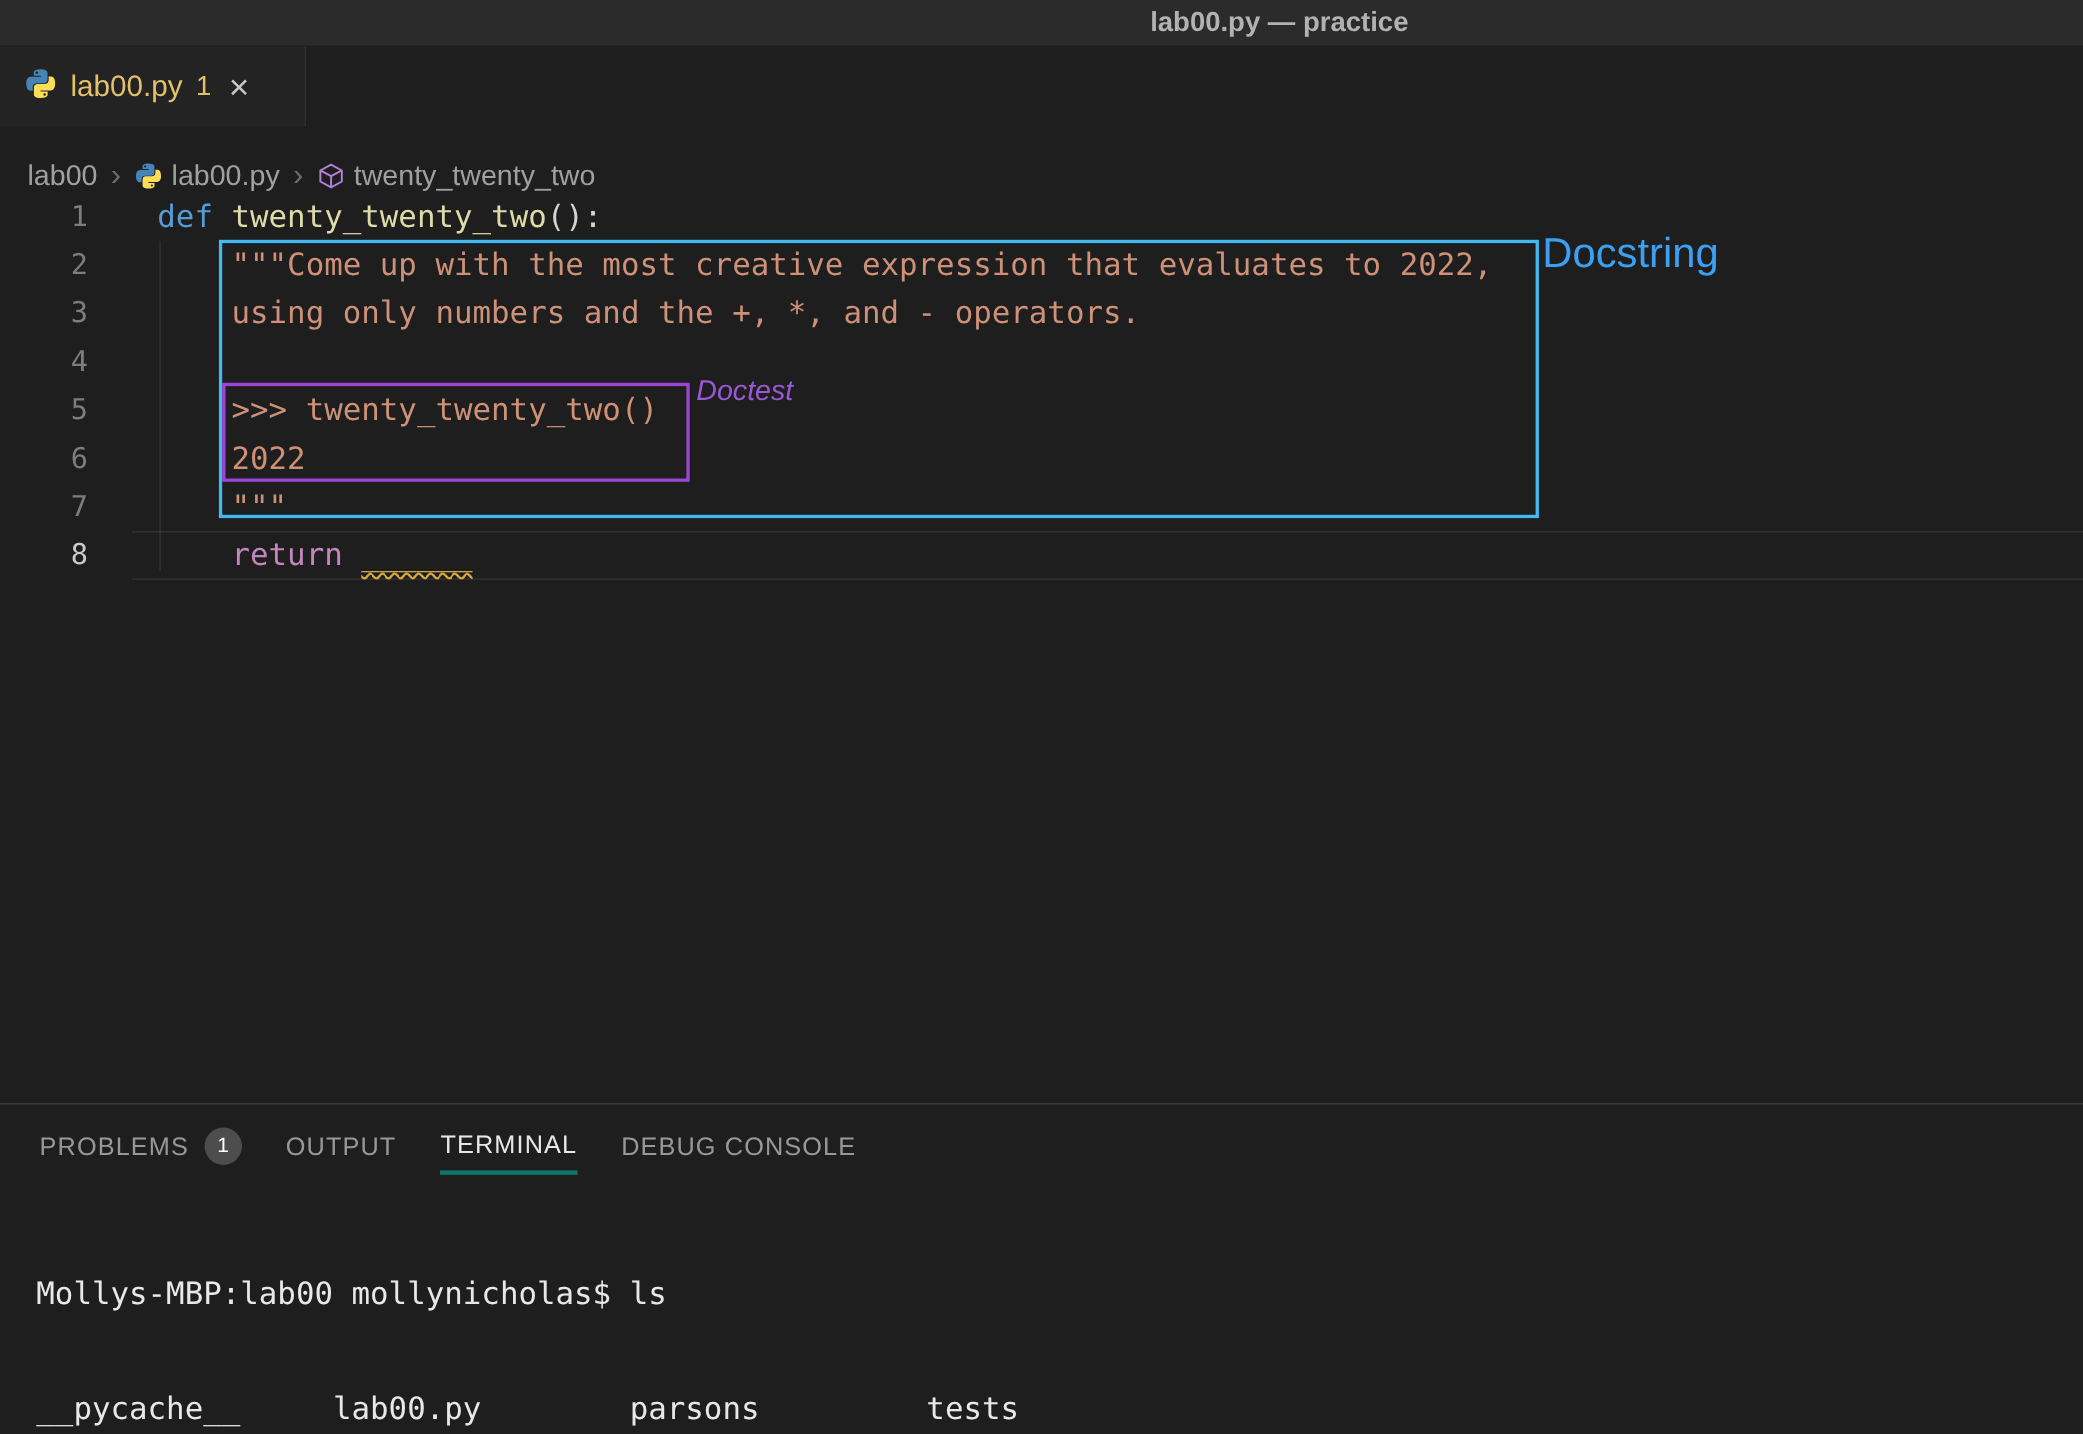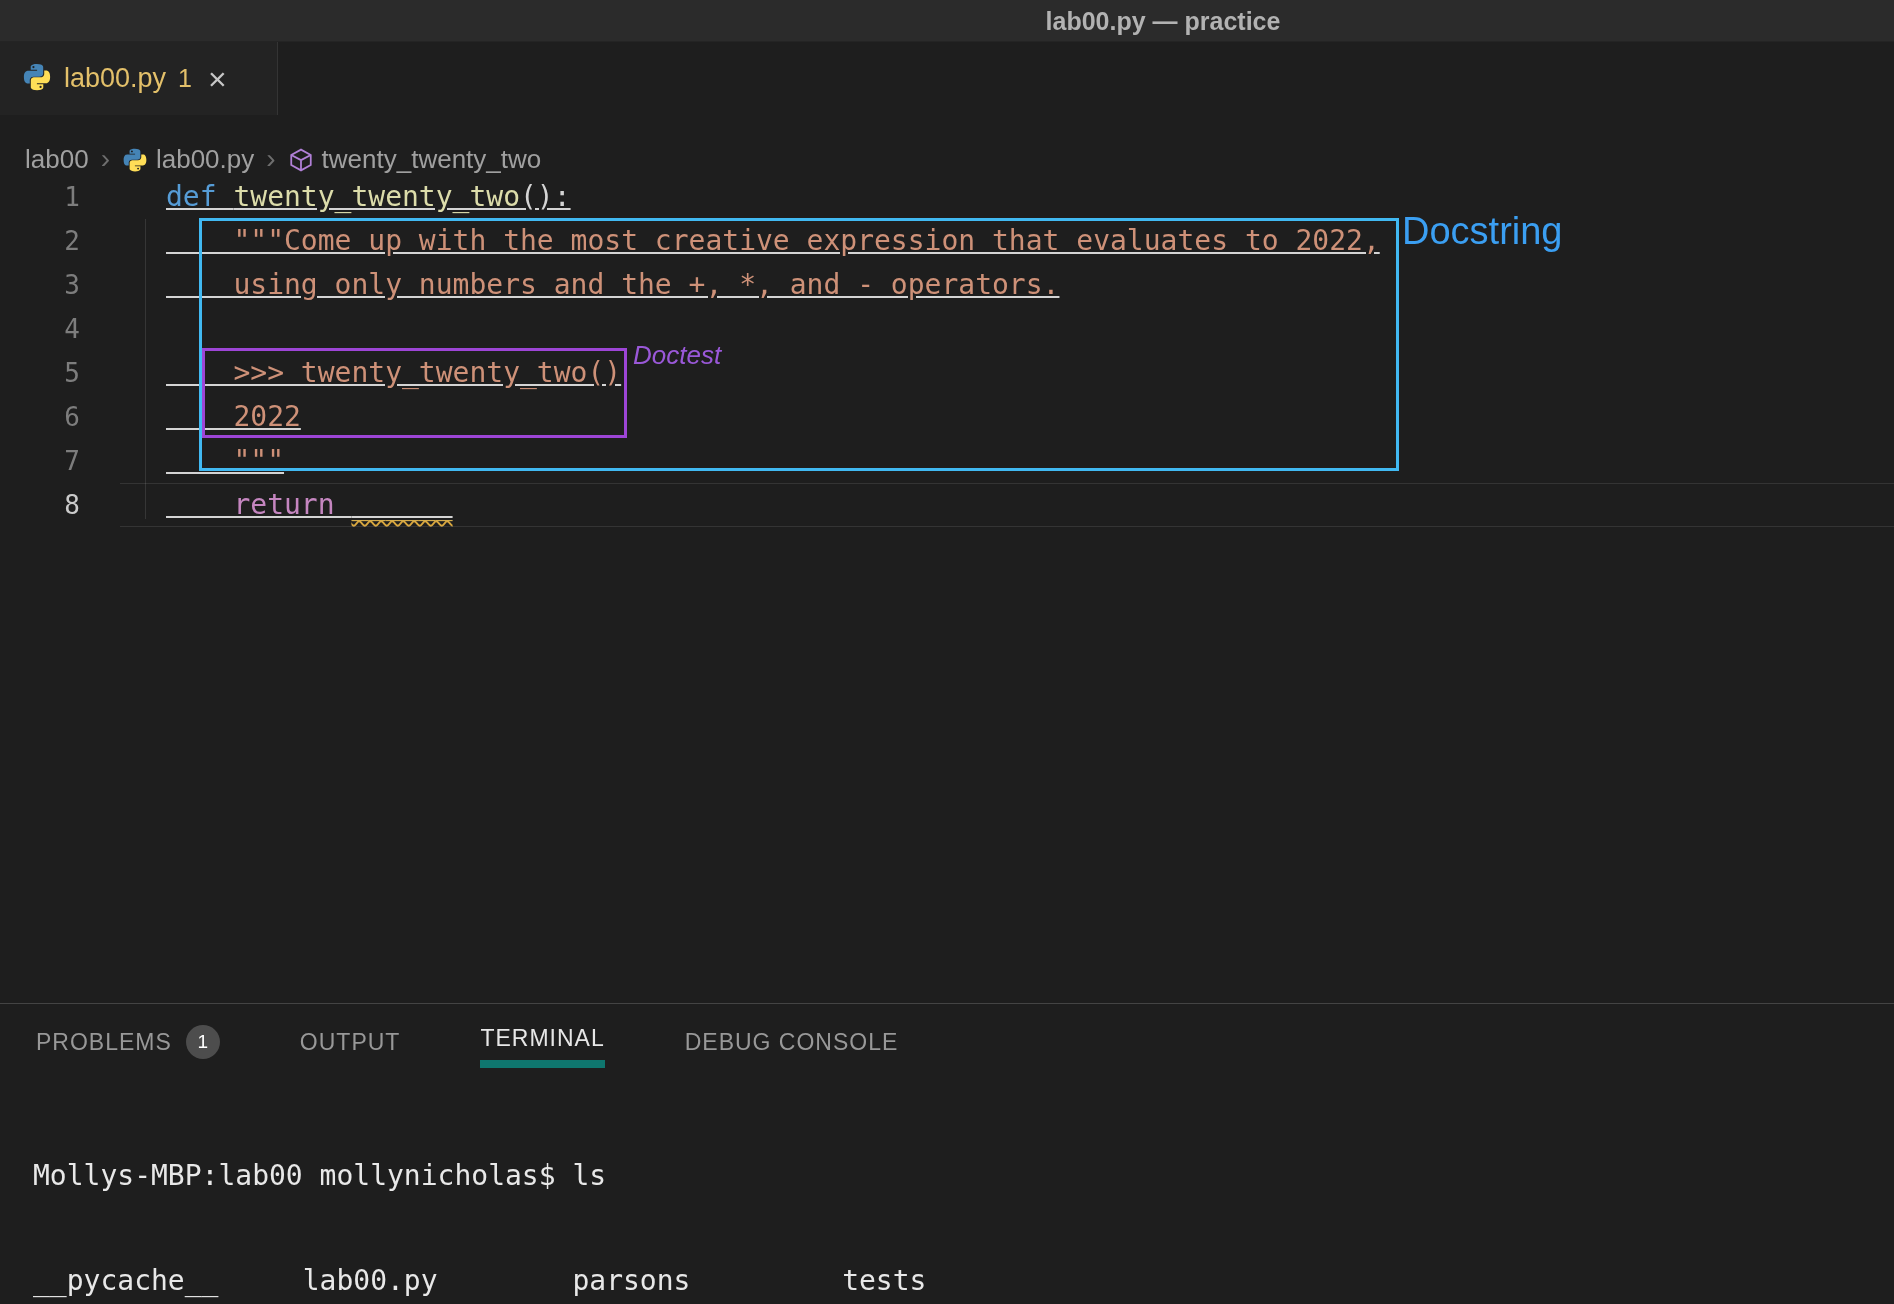--- a/index.html
+++ b/index.html
@@ -30,21 +30,21 @@
     display:flex; align-items:flex-end; padding-left:25px; color:#a0a0a0; font-size:26px; }
   .crumb { display:flex; align-items:center; cursor:pointer; }
   .crumb-sep { color:#6e6e6e; font-size:28px; margin:0 12px; }
   .crumb .icon { margin-right:8px; display:flex; align-items:center; }
 
   
   .code-area { position:absolute; left:0; top:175px; width:100%; }
   .code-row { position:relative; display:flex; height:44px;
     font-family:"DejaVu Sans Mono", monospace; font-size:28px; }
   .gutter { flex:none; width:80px; text-align:right; color:#7d7d7d; font-size:26px; line-height:44px; }
-  .code-text { margin-left:86px; white-space:pre; line-height:44px; color:#d4d4d4; flex:1;text-decoration:underline; }
+  .code-text { margin-left:63px; white-space:pre; line-height:44px; color:#d4d4d4; flex:1; }
   .code-row.current .gutter { color:#cbcbcb; }
   .code-row.current::after { content:''; position:absolute; left:120px; right:0; top:0; bottom:0;
     border-top:1px solid rgba(255,255,255,0.10); border-bottom:1px solid rgba(255,255,255,0.10);
     pointer-events:none; }
   .indent-guide { position:absolute; left:145px; top:219px; width:1px; height:300px;
     background:rgba(255,255,255,0.11); }
 
   .tok-kw   { color:#569cd6; }
   .tok-fn   { color:#dcdcaa; }
   .tok-p    { color:#d4d4d4; }
@@ -57,24 +57,24 @@
   .box-docstring { position:absolute; left:199px; top:218px; width:1200px; height:253px;
     border:3px solid #41b9f2; pointer-events:none; }
   .label-docstring { position:absolute; left:1402px; top:210px; color:#3b9ff2; font-size:38px; }
   .box-doctest { position:absolute; left:202px; top:348px; width:425px; height:90px;
     border:3px solid #9d45d6; pointer-events:none; }
   .label-doctest { position:absolute; left:633px; top:340px; color:#9a58d8; font-size:26px;font-style:italic; }
 
   
   .panel-divider { position:absolute; left:0; top:1003px; width:100%; height:1px;
     background:rgba(170,170,170,0.28); }
-  .panel-tabs { position:absolute; left:36px; top:1016px; display:flex; gap:80px;
+  .panel-tabs { position:absolute; left:36px; top:1016px; display:flex; gap:40px;
     font-size:23px; letter-spacing:1px; color:#989898; }
   .panel-tab { height:52px; display:flex; align-items:center; gap:14px; cursor:pointer; }
-  .panel-tab.active { color:#e7e7e7; border-bottom:8px solid #0f766e; }
+  .panel-tab.active { color:#e7e7e7; border-bottom:4px solid #0f766e; }
   .badge { width:34px; height:34px; border-radius:50%; background:#4d4d4d; color:#ffffff;
     font-size:19px; letter-spacing:0; display:flex; align-items:center; justify-content:center; }
 
   .terminal { position:absolute; left:33px; top:1088px; right:0;
     font-family:"DejaVu Sans Mono", monospace; font-size:28px; line-height:35px;
     color:#e8e8e8; white-space:pre; }
 </style>
 </head>
 <body>
 

